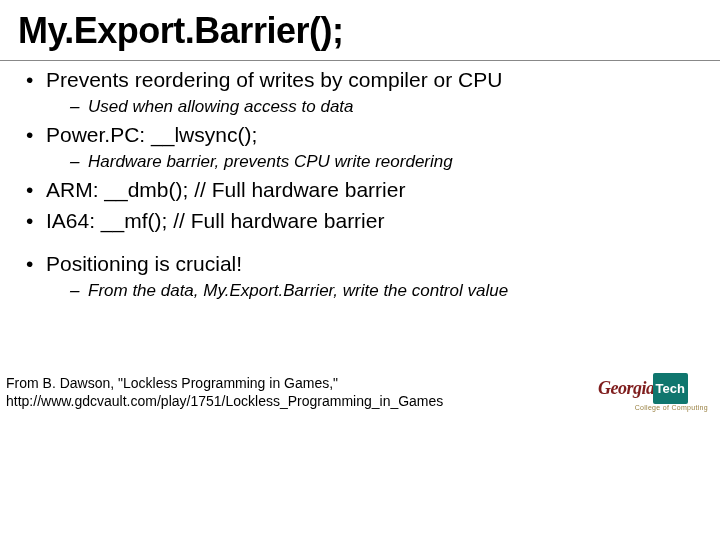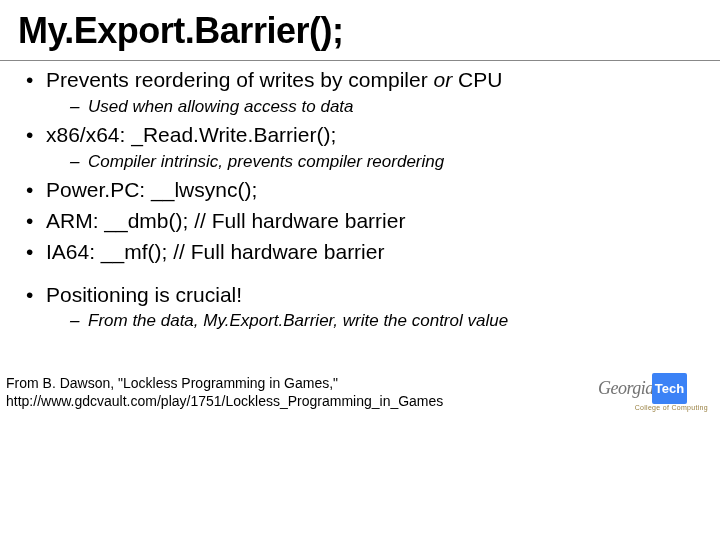--- a/index.html
+++ b/index.html
@@ -7,50 +7,47 @@
   .slide { position: relative; width: 720px; height: 416px; padding: 10px 0 0 0; }
   .title { font-size: 36px; font-weight: bold; padding: 0 18px 6px 18px; letter-spacing: -0.5px; }
   .rule { border: none; border-top: 1px solid #888; margin: 2px 0 6px 0; }
   .content { padding: 0 22px; }
   ul.lvl1 { list-style: none; }
   ul.lvl1 > li { font-size: 21px; line-height: 1.28; margin: 4px 0 2px 0; padding-left: 24px; position: relative; }
   ul.lvl1 > li::before { content: "•"; position: absolute; left: 4px; top: 0; font-size: 21px; }
   ul.lvl2 { list-style: none; margin-top: 2px; }
   ul.lvl2 > li { font-size: 17px; line-height: 1.3; margin: 2px 0 4px 0; padding-left: 42px; position: relative; font-style: italic; }
   ul.lvl2 > li::before { content: "–"; position: absolute; left: 24px; top: 0; }
-  .italic { font-style: italic; }
+  .italic { }
   .gap { height: 10px; }
   .citation { position: absolute; left: 6px; bottom: 6px; font-size: 14px; line-height: 1.25; }
   .logo { position: absolute; right: 12px; bottom: 10px; width: 110px; height: 32px; }
-  .logo .gt { font-family: Georgia, 'Times New Roman', serif; font-style: italic; font-weight: normal; font-size: 18px; color: #737373; letter-spacing: -0.5px; }
-  .logo .tech { display: inline-block; background: #3b82f6; color: #fff; font-family: Arial, sans-serif; font-weight: bold; font-size: 13px; padding: 8px 3px; border-radius: 2px; margin-left: -2px; position: relative; top: -1px; }
+  .logo .gt { font-family: Georgia, 'Times New Roman', serif; font-style: italic; font-weight: bold; font-size: 18px; color: #7f1d1d; letter-spacing: -0.5px; }
+  .logo .tech { display: inline-block; background: #0f766e; color: #fff; font-family: Arial, sans-serif; font-weight: bold; font-size: 13px; padding: 8px 3px; border-radius: 2px; margin-left: -2px; position: relative; top: -1px; }
   .logo .sub { font-size: 7px; color: #9a8244; letter-spacing: 0.3px; text-align: right; margin-top: -1px; }
 </style>
 </head>
 <body>
 
 <div class="slide">
   <div class="title">My.Export.Barrier();</div>
   <hr class="rule">
   <div class="content">
     <ul class="lvl1">
       <li>
         <span>Prevents reordering of writes by compiler </span><span class="italic">or</span><span> CPU</span>
         <ul class="lvl2">
           <li><span>Used when allowing access to data</span></li>
         </ul>
       </li>
       <li>
-        <span>x86/x64: _Read.Write.Barrier();</span>
+        <span>Power.PC: __lwsync();</span>
         <ul class="lvl2">
-          <li><span>Compiler intrinsic, prevents compiler reordering</span></li>
+          <li><span>Hardware barrier, prevents CPU write reordering</span></li>
         </ul>
-      </li>
-      <li>
-        <span>Power.PC: __lwsync();</span>
       </li>
       <li><span>ARM: __dmb(); // Full hardware barrier</span></li>
       <li><span>IA64: __mf(); // Full hardware barrier</span></li>
     </ul>
     <div class="gap"></div>
     <ul class="lvl1">
       <li>
         <span>Positioning is crucial!</span>
         <ul class="lvl2">
           <li><span>From the data, My.Export.Barrier, write the control value</span></li>

